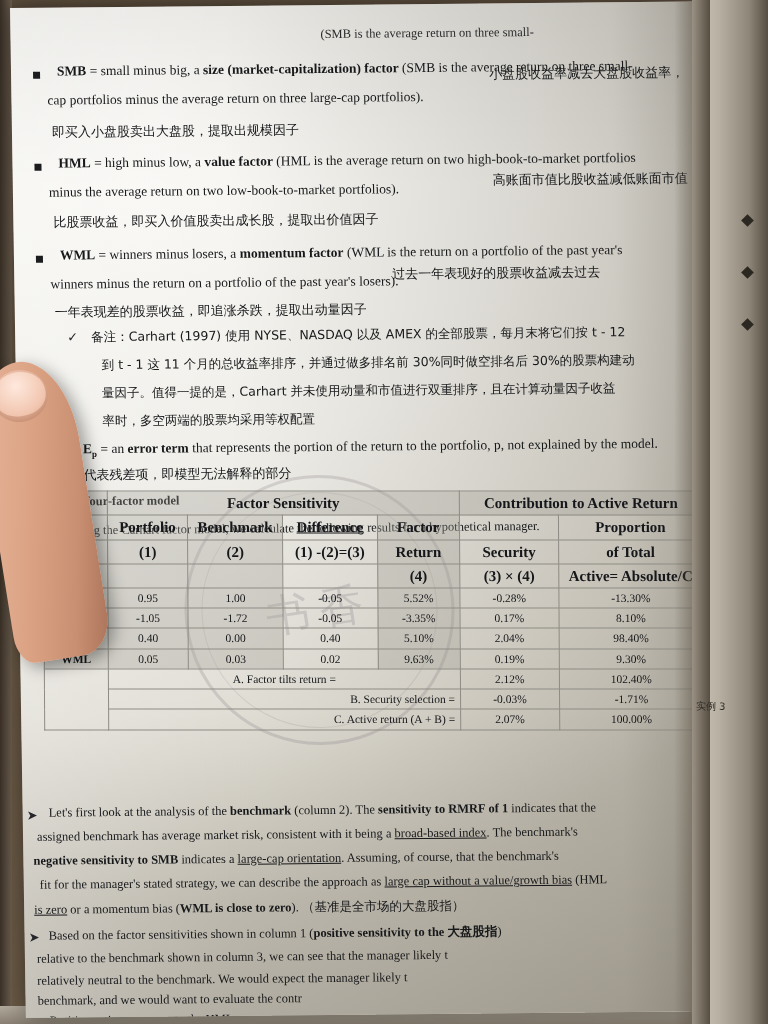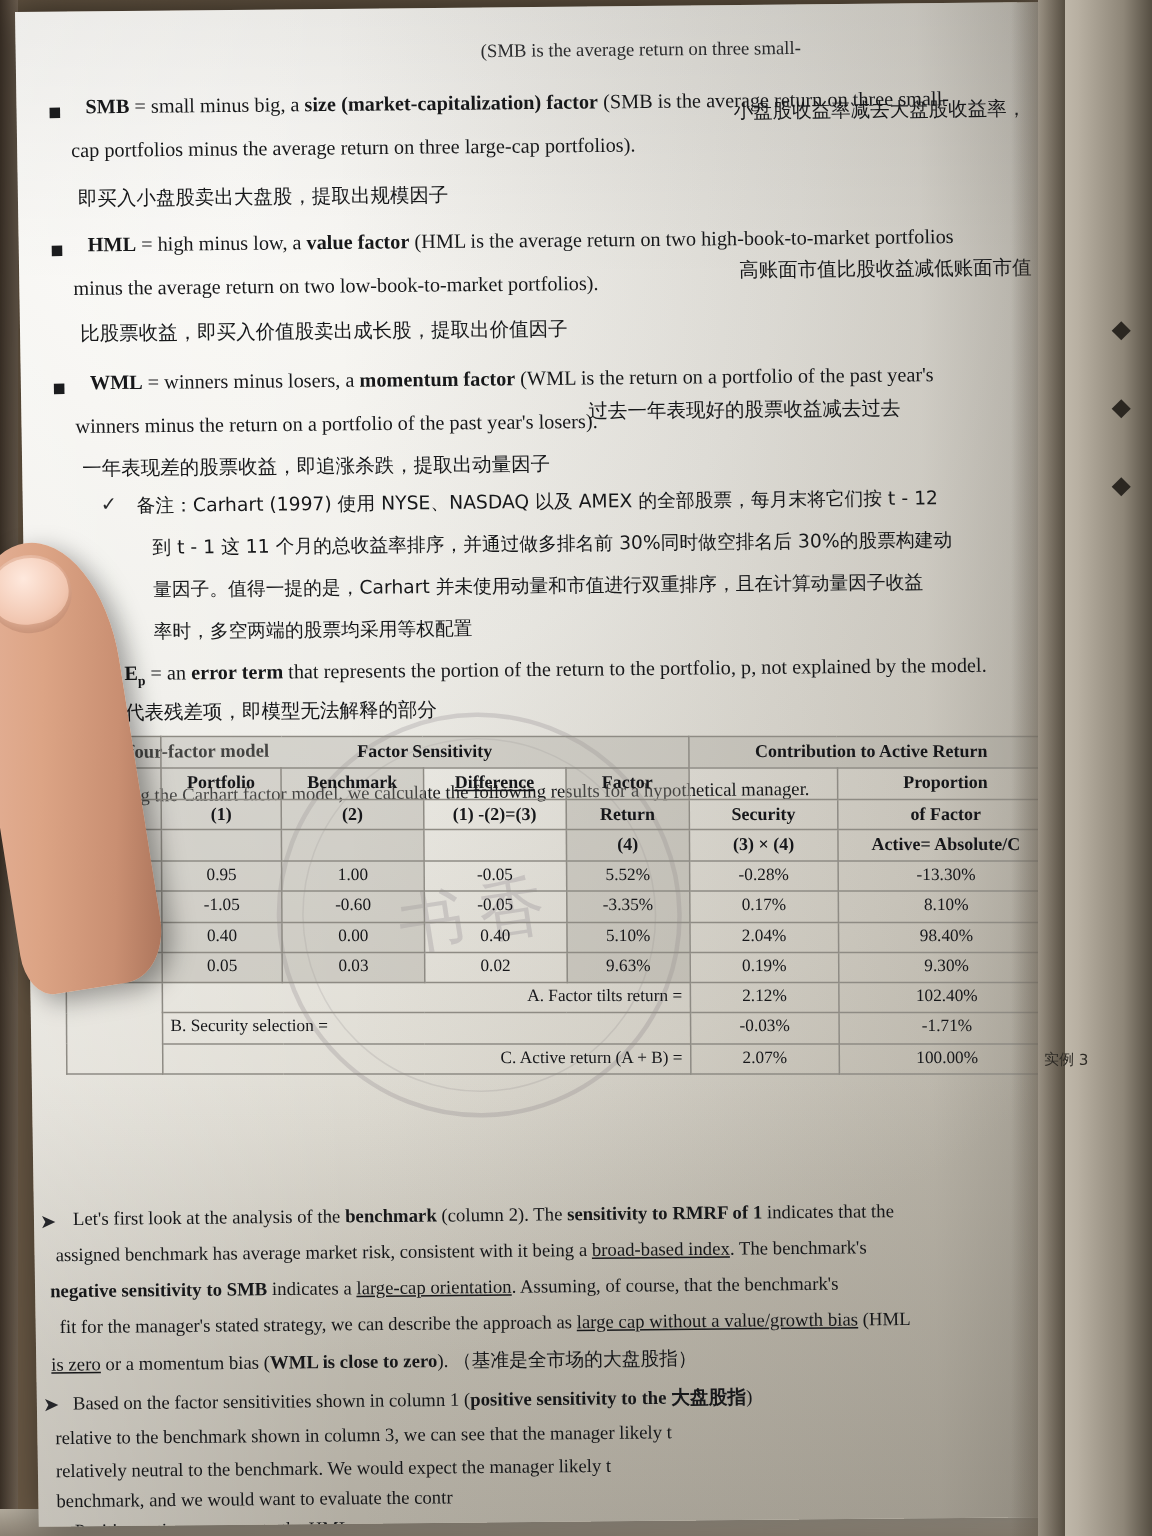--- a/index.html
+++ b/index.html
@@ -136,21 +136,21 @@
   table.ct td, table.ct th {
     border: 1px solid #8e8b84;
     padding: 3px 5px;
     text-align: center;
     vertical-align: middle;
     line-height: 1.15;
     background: rgba(255,255,255,0);
   }
   .shade { background: rgba(160,157,150,.33) !important; }
   .lft { text-align: left; }
-  .hdr { font-weight: 700; font-size: 12px; }
+  .hdr { font-weight: 700; font-size: 15px; }
   .nb { font-weight:700; }
 
   
   .thumb {
     position:absolute;
     left: -6px; top: 360px;
     width: 96px; height: 300px;
     z-index: 20;
     background: linear-gradient(100deg,#e6b49c 0%, #dca485 40%, #c98f72 75%, #a97259 100%);
     border-radius: 48px 52px 30px 20px / 70px 90px 40px 30px;
@@ -268,21 +268,21 @@
             <td class="hdr" style="width:96px;"></td>
             <td class="hdr" style="width:140px;text-align:center;">Proportion</td>
           </tr>
           <tr>
             <td class="shade hdr lft">actor</td>
             <td class="shade hdr">(1)</td>
             <td class="shade hdr">(2)</td>
             <td class="hdr">(1) -(2)=(3)</td>
             <td class="shade hdr">Return</td>
             <td class="hdr">Security</td>
-            <td class="hdr">of Factor</td>
+            <td class="hdr">of Total</td>
           </tr>
           <tr>
             <td class="shade lft">&nbsp;</td>
             <td class="shade">&nbsp;</td>
             <td class="shade">&nbsp;</td>
             <td>&nbsp;</td>
             <td class="shade hdr">(4)</td>
             <td class="hdr">(3) × (4)</td>
             <td class="hdr">Active= Absolute/C</td>
           </tr>
@@ -292,21 +292,21 @@
             <td class="shade">0.95</td>
             <td class="shade">1.00</td>
             <td>-0.05</td>
             <td class="shade">5.52%</td>
             <td>-0.28%</td>
             <td>-13.30%</td>
           </tr>
           <tr>
             <td class="shade lft nb">SMB</td>
             <td class="shade">-1.05</td>
-            <td class="shade">-0.60</td>
+            <td class="shade">-1.72</td>
             <td>-0.05</td>
             <td class="shade">-3.35%</td>
             <td>0.17%</td>
             <td>8.10%</td>
           </tr>
           <tr>
             <td class="shade lft nb">HML</td>
             <td class="shade">0.40</td>
             <td class="shade">0.00</td>
             <td>0.40</td>
@@ -321,26 +321,26 @@
             <td>0.02</td>
             <td class="shade">9.63%</td>
             <td>0.19%</td>
             <td>9.30%</td>
           </tr>
 
           <tr>
             <td class="lft" rowspan="3" style="font-family:'DejaVu Sans',sans-serif; font-size:11px;">
               <span></span>
             </td>
-            <td colspan="4" class="lft" style="text-align:right;">A. Factor tilts return =</td>
+            <td colspan="4" class="lft" style="text-align:center;">A. Factor tilts return =</td>
             <td>2.12%</td>
             <td>102.40%</td>
           </tr>
           <tr>
-            <td colspan="4" class="lft" style="text-align:left;">B. Security selection =</td>
+            <td colspan="4" class="lft" style="text-align:right;">B. Security selection =</td>
             <td>-0.03%</td>
             <td>-1.71%</td>
           </tr>
           <tr>
             <td colspan="4" class="lft" style="text-align:right;">C. Active return (A + B) =</td>
             <td>2.07%</td>
             <td>100.00%</td>
           </tr>
         </tbody>
           </table>

